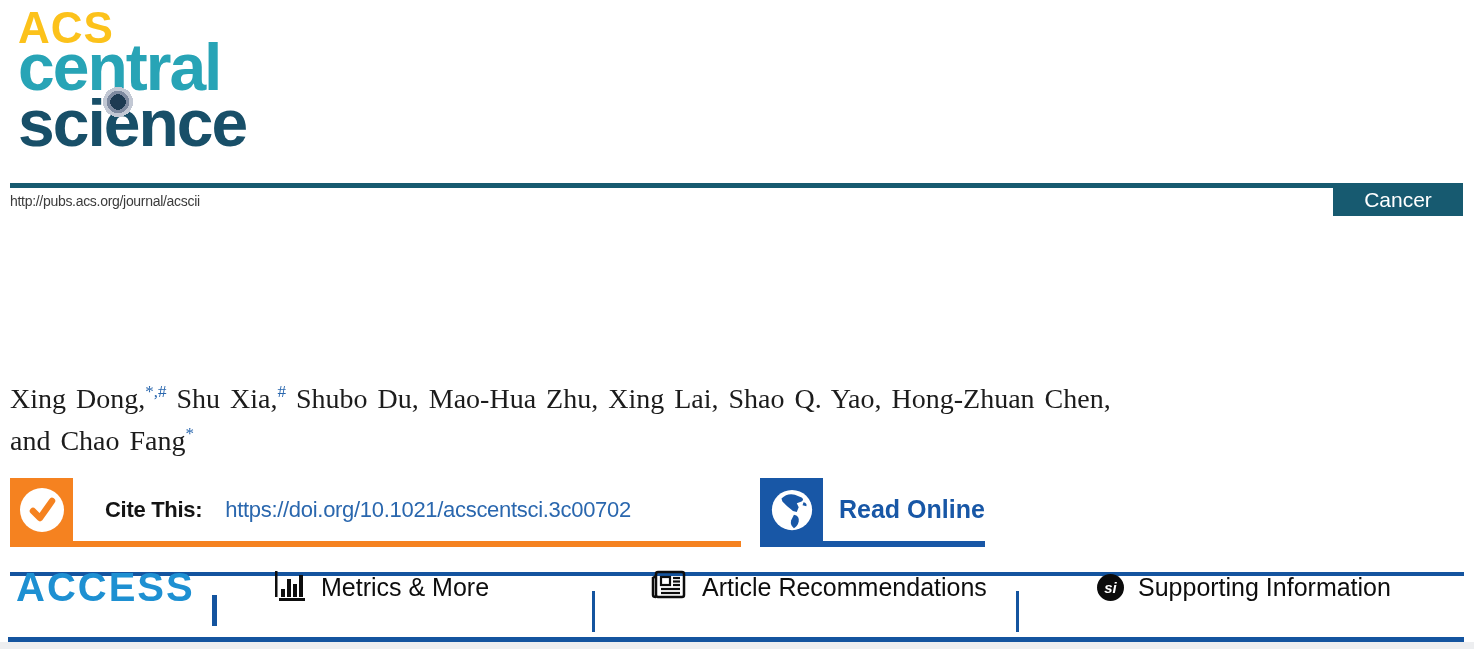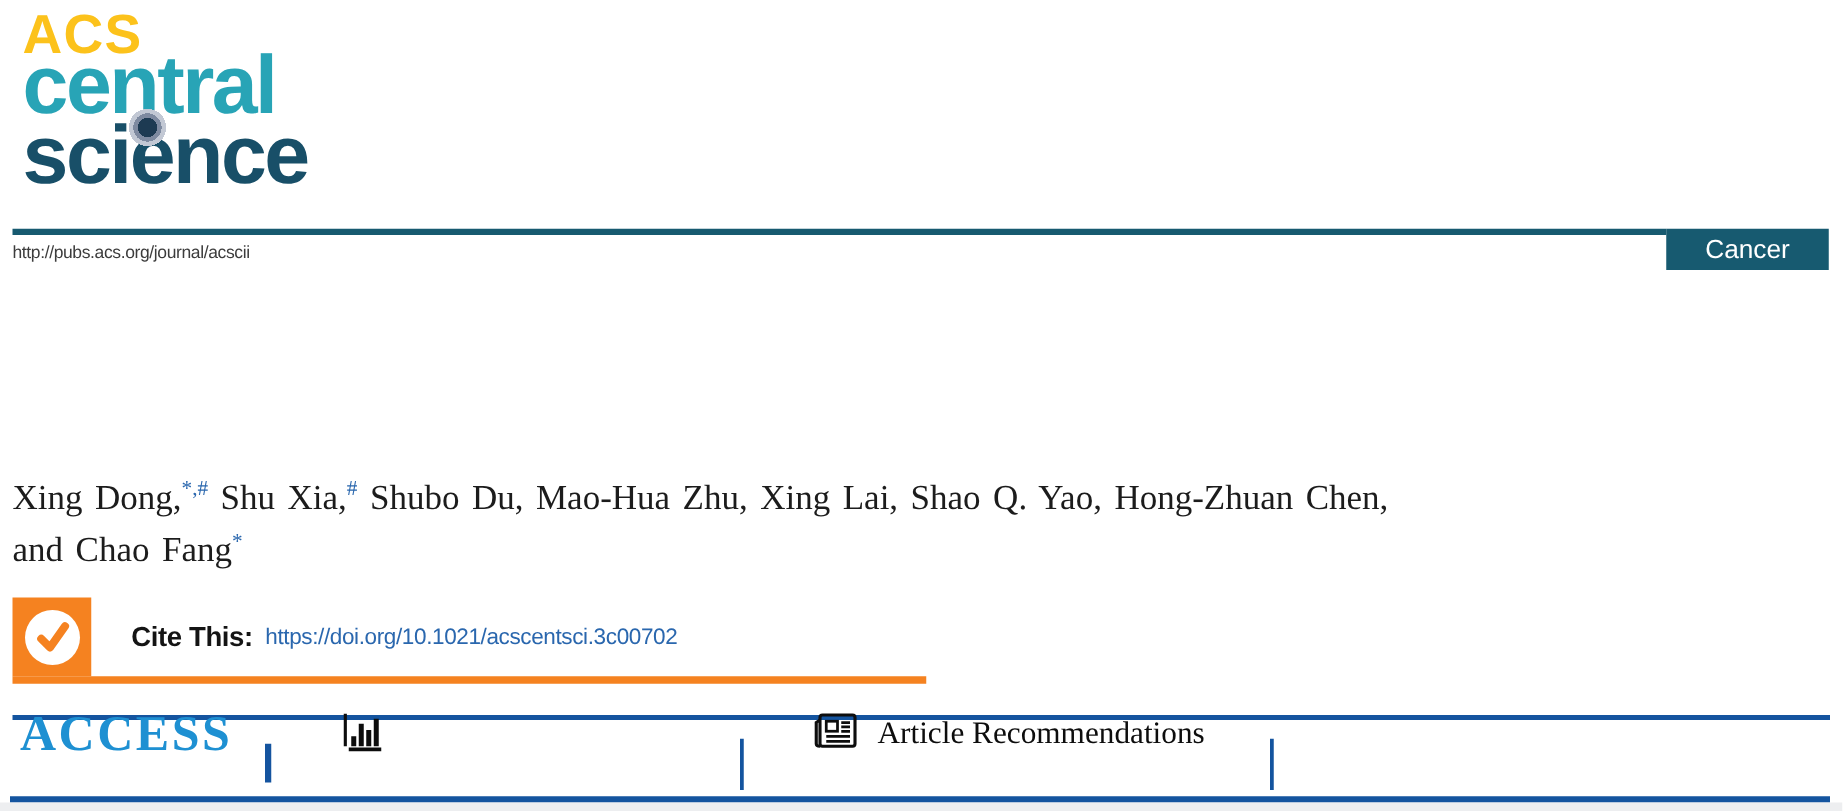--- a/index.html
+++ b/index.html
@@ -37,33 +37,33 @@
   .authors .mark{color:var(--link-blue);font-size:17px;line-height:0;position:relative;top:-1px;}
 
   
   .cite-bar{position:absolute;left:10px;top:478px;width:731px;height:63px;
             border-bottom:6px solid var(--orange);display:flex;align-items:center;}
   .cite-icon-box{width:63px;height:63px;background:var(--orange);flex:0 0 auto;
                  display:flex;align-items:center;justify-content:center;}
   .cite-circle{width:44px;height:44px;border-radius:50%;background:#fff;
                display:flex;align-items:center;justify-content:center;}
   .cite-label{font-size:22px;font-weight:700;color:var(--text-dark);margin-left:32px;letter-spacing:-0.3px;}
-  .doi-link{font-size:18px;color:var(--link-blue);margin-left:10px;letter-spacing:-0.3px;cursor:pointer;}
+  .doi-link{font-size:22px;color:var(--link-blue);margin-left:23px;letter-spacing:-0.3px;cursor:pointer;}
 
   .read-bar{position:absolute;left:760px;top:478px;width:225px;height:63px;
             border-bottom:6px solid var(--read-blue);display:flex;align-items:center;cursor:pointer;}
   .read-icon-box{width:63px;height:63px;background:var(--read-blue);flex:0 0 auto;
                  display:flex;align-items:center;justify-content:center;}
   .read-label{font-size:25px;font-weight:700;color:var(--read-blue);margin-left:16px;}
 
   
   .tb-top{position:absolute;left:10px;top:572px;width:1454px;height:4px;background:var(--toolbar-blue);}
   .tb-bottom{position:absolute;left:8px;top:637px;width:1456px;height:5px;background:var(--toolbar-blue);}
   .gray-strip{position:absolute;left:0;top:642px;width:1474px;height:7px;background:var(--page-gray);}
-  .tb-item{position:absolute;top:564px;height:46px;display:flex;align-items:center;cursor:pointer;font-family:Liberation Serif, serif;}
+  .tb-item{position:absolute;top:564px;height:46px;display:flex;align-items:center;cursor:pointer;}
   .access{left:16px;font-size:40px;font-weight:700;color:var(--access-blue);letter-spacing:2px;line-height:1;}
   .access-bar{position:absolute;left:212px;top:595px;width:5px;height:31px;background:var(--toolbar-blue);}
   .tb-sep{position:absolute;top:591px;width:3px;height:41px;background:var(--toolbar-blue);}
   .sep1{left:592px;} .sep2{left:1016px;}
   .metrics{left:273px;} .recs{left:650px;} .supp{left:1097px;}
   .tb-label{font-size:25px;color:#0d0d0d;margin-left:14px;}
   .si-circle{width:27px;height:27px;border-radius:50%;background:#0b0b0b;color:#fff;
              display:flex;align-items:center;justify-content:center;
              font-size:15px;font-weight:700;font-style:italic;}
 </style>
@@ -91,37 +91,49 @@
       <div class="cite-circle">
         <svg width="34" height="34" viewBox="0 0 34 34">
           <polyline points="8,18 15,25 27,8" fill="none" stroke="#F58220" stroke-width="6.5" stroke-linecap="round" stroke-linejoin="round"></polyline>
         </svg>
       </div>
     </div>
     <span class="cite-label">Cite This:</span>
     <span class="doi-link">https://doi.org/10.1021/acscentsci.3c00702</span>
   </div>
 
+  <div class="read-bar">
+    <div class="read-icon-box">
+      <svg width="46" height="46" viewBox="0 0 48 48">
+        <circle cx="24" cy="24" r="21" fill="#fff"></circle>
+        <path d="M13 12 q6 -6 14 -4 l7 3 q3 2 0 4 l-5 2 2 4 -2 5 -4 -1 -6 -5 -5 -5 z" fill="#1857A6"></path>
+        <path d="M26 29 q6 1 5 7 q-1 5 -5 7 q-4 -3 -3 -8 z" fill="#1857A6"></path>
+        <path d="M36 16 q4 1 3 4 l-4 -1 z" fill="#1857A6"></path>
+      </svg>
+    </div>
+    <span class="read-label">Read Online</span>
+  </div>
 
   <div class="tb-top"></div>
 
   <div class="tb-item access">ACCESS</div>
   <div class="access-bar"></div>
 
   <div class="tb-item metrics">
     <span>
       <svg width="34" height="36" viewBox="0 0 34 36">
         <rect x="2" y="4" width="2.5" height="26" fill="#0d0d0d"></rect>
         <rect x="8" y="22" width="4" height="8" fill="#0d0d0d"></rect>
         <rect x="14" y="12" width="4" height="18" fill="#0d0d0d"></rect>
         <rect x="20" y="17" width="4" height="13" fill="#0d0d0d"></rect>
         <rect x="26" y="8" width="4" height="22" fill="#0d0d0d"></rect>
         <rect x="6" y="31" width="26" height="3" fill="#0d0d0d"></rect>
       </svg>
     </span>
+    <span class="tb-label">Metrics &amp; More</span>
   </div>
 
   <div class="tb-sep sep1"></div>
 
   <div class="tb-item recs">
     <span>
       <svg width="38" height="34" viewBox="0 0 38 34" fill="none" stroke="#0d0d0d">
         <rect x="6" y="4" width="28" height="25" rx="2" stroke-width="2.5"></rect>
         <path d="M6 8 L3 10 L3 27 q0 2 3 2" stroke-width="2.5"></path>
         <rect x="11" y="9" width="9" height="8" stroke-width="2.2"></rect>
@@ -130,17 +142,21 @@
         <line x1="23" y1="17" x2="30" y2="17" stroke-width="2.2"></line>
         <line x1="11" y1="21" x2="30" y2="21" stroke-width="2.2"></line>
         <line x1="11" y1="25" x2="30" y2="25" stroke-width="2.2"></line>
       </svg>
     </span>
     <span class="tb-label">Article Recommendations</span>
   </div>
 
   <div class="tb-sep sep2"></div>
 
+  <div class="tb-item supp">
+    <span class="si-circle">si</span>
+    <span class="tb-label">Supporting Information</span>
+  </div>
 
   <div class="tb-bottom"></div>
   <div class="gray-strip"></div>
 
 </div>
 
 </body></html>

